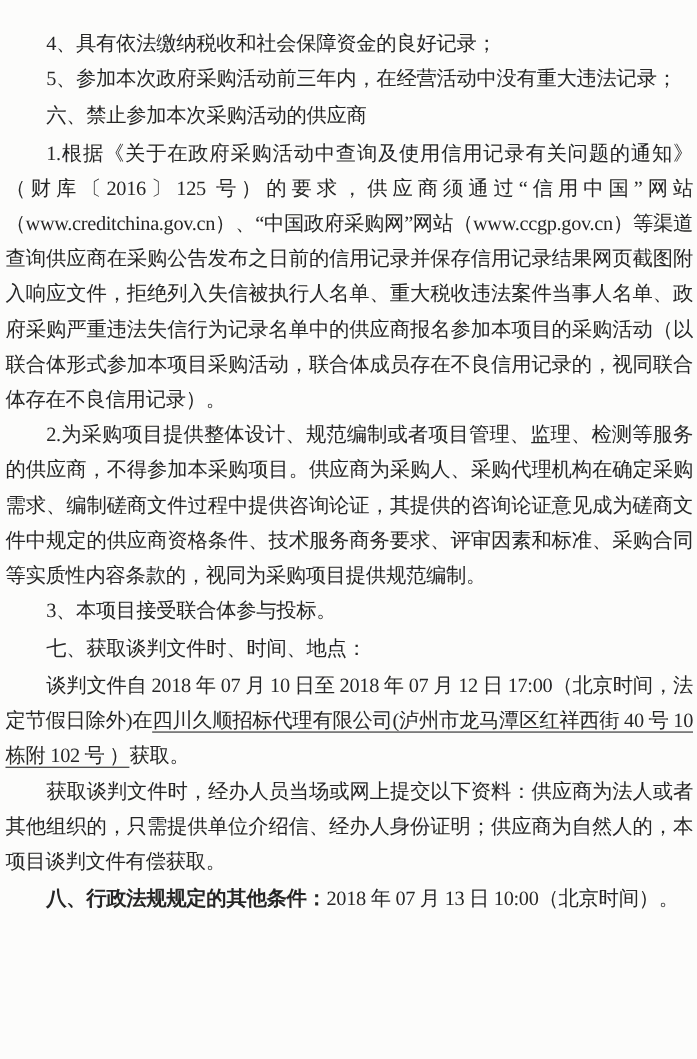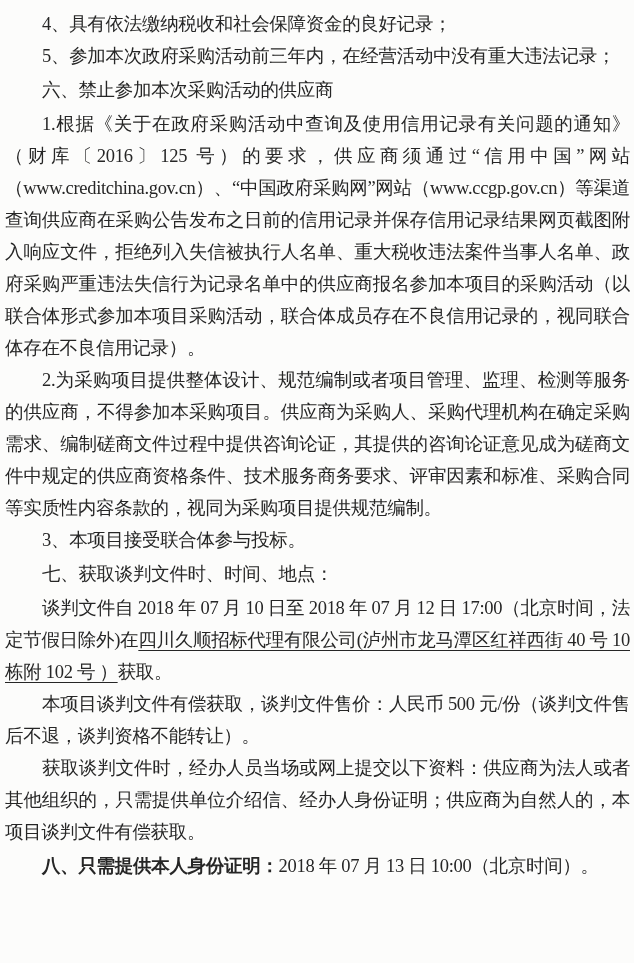--- a/index.html
+++ b/index.html
@@ -12,21 +12,21 @@
     width: 634px;
     height: 963px;
     box-sizing: border-box;
     background: #fcfcfb;
     color: #262626;
     font-family: "Liberation Serif", "DejaVu Serif", serif;
     font-size: 18.5px;
     letter-spacing: -0.3px;
     line-height: 32px;
     text-align: justify;
-    padding: 8px 4px 0 5px;
+    padding: 24px 4px 0 5px;
     overflow: hidden;
   }
   p {
     margin: 0;
     text-indent: 2em;
   }
   .heading {
     font-weight: normal;
     margin-top: 2px;
     margin-bottom: 2px;
@@ -58,21 +58,20 @@
   <p>1.根据《关于在政府采购活动中查询及使用信用记录有关问题的通知》（财库〔2016〕125 号）的要求，供应商须通过“信用中国”网站（www.creditchina.gov.cn）、“中国政府采购网”网站（www.ccgp.gov.cn）等渠道查询供应商在采购公告发布之日前的信用记录并保存信用记录结果网页截图附入响应文件，拒绝列入失信被执行人名单、重大税收违法案件当事人名单、政府采购严重违法失信行为记录名单中的供应商报名参加本项目的采购活动（以联合体形式参加本项目采购活动，联合体成员存在不良信用记录的，视同联合体存在不良信用记录）。</p>
 
   <p>2.为采购项目提供整体设计、规范编制或者项目管理、监理、检测等服务的供应商，不得参加本采购项目。供应商为采购人、采购代理机构在确定采购需求、编制磋商文件过程中提供咨询论证，其提供的咨询论证意见成为磋商文件中规定的供应商资格条件、技术服务商务要求、评审因素和标准、采购合同等实质性内容条款的，视同为采购项目提供规范编制。</p>
 
   <p>3、本项目接受联合体参与投标。</p>
 
   <p class="heading">七、获取谈判文件时、时间、地点：</p>
 
   <p class="mt"><span>谈判文件自 2018 年 07 月 10 日至 2018 年 07 月 12 日 17:00（北京时间，法定节假日除外)在</span><span class="underlined">四川久顺招标代理有限公司(泸州市龙马潭区红祥西街 40 号 10 栋附 102 号 ）</span><span>获取。</span></p>
 
-  <p>本项目谈判文件有偿获取，谈判文件售价：人民币 500 元/份（谈判文件售后不退，谈判资格不能转让）。</p>
 
   <p>获取谈判文件时，经办人员当场或网上提交以下资料：供应商为法人或者其他组织的，只需提供单位介绍信、经办人身份证明；供应商为自然人的，本项目谈判文件有偿获取。</p>
 
-  <p class="mt"><span class="lead-bold">八、只需提供本人身份证明：</span><span>2018 年 07 月 13 日 10:00（北京时间）。</span></p>
+  <p class="mt"><span class="lead-bold">八、行政法规规定的其他条件：</span><span>2018 年 07 月 13 日 10:00（北京时间）。</span></p>
 
   <p class="mt"></p>
 
 </div>
 
 </body></html>

